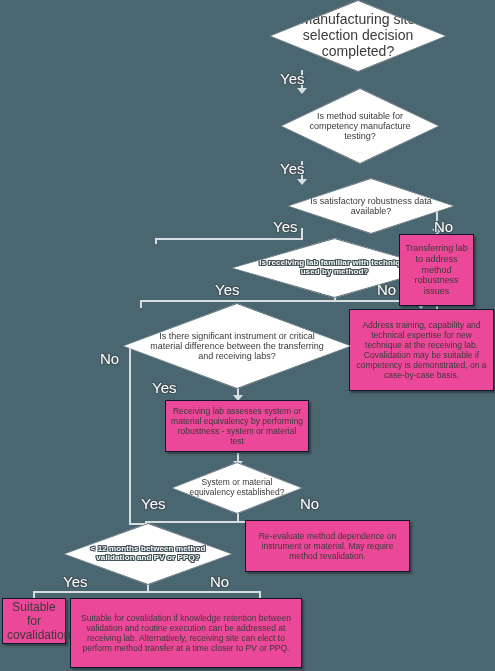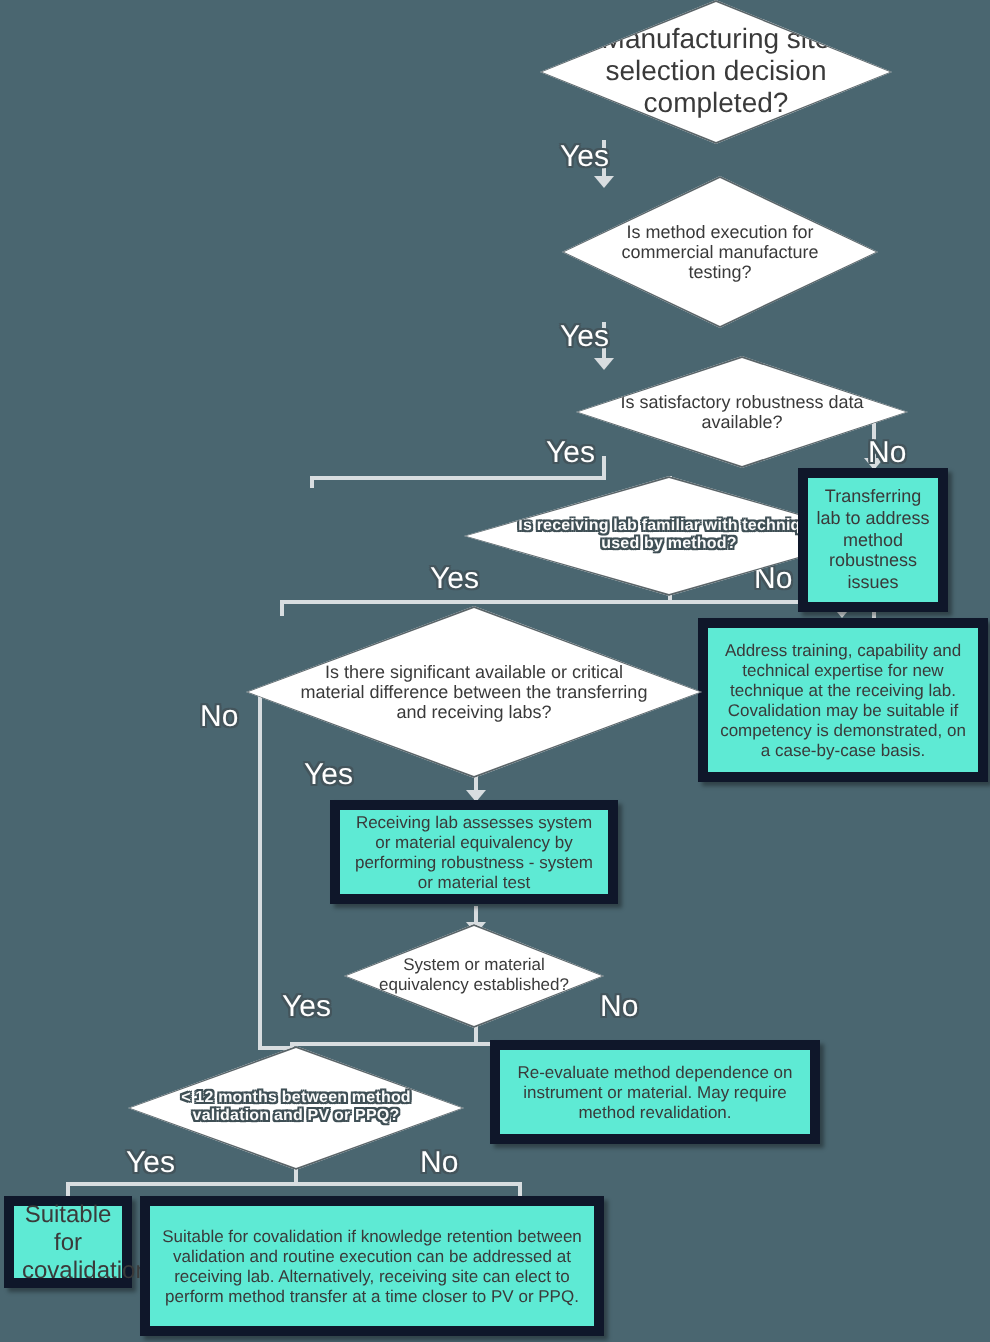--- a/index.html
+++ b/index.html
@@ -18,22 +18,22 @@
   .node{
     position:absolute;
     box-sizing:border-box;
     color:#3a3a3a;
     text-align:center;
     display:flex;
     align-items:center;
     justify-content:center;
   }
   .box{
-    background:#5eead4;
-    border:5px solid #0f172a;
+    background:#ec4899;
+    border:1px solid #0f172a;
     box-shadow:2px 2px 2px rgba(0,0,0,.35);
     padding:3px 4px;
     line-height:1.18;
   }
   .box .txt{width:100%;}
   
   .diamond{
     background:#ffffff;
     clip-path:polygon(50% 0%,100% 50%,50% 100%,0% 50%);
     -webkit-clip-path:polygon(50% 0%,100% 50%,50% 100%,0% 50%);
@@ -162,21 +162,21 @@
   <div class="node diamond" style="left:270px;top:0px;width:176px;height:72px;font-size:14px;">
     <div class="edge"></div>
     <div class="inner">
       <div class="txt">Manufacturing site selection decision completed?</div>
     </div>
   </div>
 
   <div class="node diamond" style="left:281px;top:88px;width:158px;height:76px;font-size:9px;">
     <div class="edge"></div>
     <div class="inner">
-      <div class="txt">Is method execution for commercial manufacture testing?</div>
+      <div class="txt">Is method suitable for competency manufacture testing?</div>
     </div>
   </div>
 
   <div class="node diamond" style="left:288px;top:178px;width:166px;height:56px;font-size:9px;">
     <div class="edge"></div>
     <div class="inner">
       <div class="txt">Is satisfactory robustness data available?</div>
     </div>
   </div>
 
@@ -191,21 +191,21 @@
     <div class="txt">Transferring lab to address method robustness issues</div>
   </div>
 
   <div class="node box" style="left:349px;top:309px;width:145px;height:82px;font-size:8.5px;">
     <div class="txt">Address training, capability and technical expertise for new technique at the receiving lab. Covalidation may be suitable if competency is demonstrated, on a case-by-case basis.</div>
   </div>
 
   <div class="node diamond" style="left:123px;top:303px;width:228px;height:86px;font-size:9px;">
     <div class="edge"></div>
     <div class="inner">
-      <div class="txt">Is there significant available or critical material difference between the transferring and receiving labs?</div>
+      <div class="txt">Is there significant instrument or critical material difference between the transferring and receiving labs?</div>
     </div>
   </div>
 
   <div class="node box" style="left:165px;top:400px;width:144px;height:52px;font-size:8.5px;">
     <div class="txt">Receiving lab assesses system  or material equivalency by performing robustness - system or material test</div>
   </div>
 
   <div class="node diamond" style="left:172px;top:462px;width:130px;height:52px;font-size:8.5px;">
     <div class="edge"></div>
     <div class="inner">

